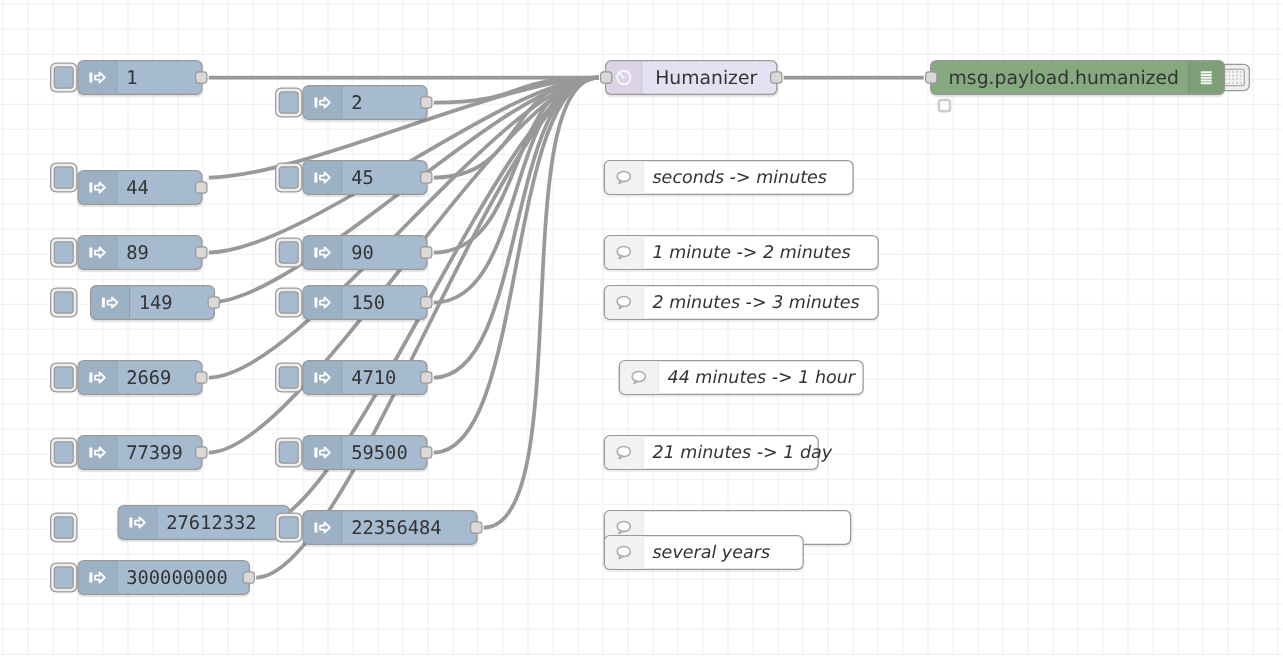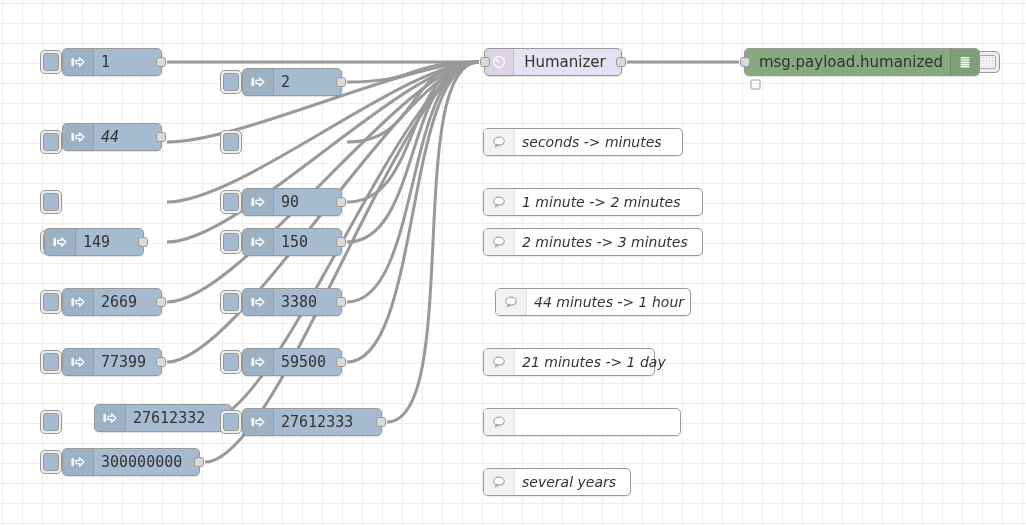--- a/index.html
+++ b/index.html
@@ -97,57 +97,81 @@
               <path d="M6 6.4 L9.6 6.4 L9.6 3.9 L13.9 8 L9.6 12.1 L9.6 9.6 L6 9.6 Z" fill="none" stroke="#fff" stroke-width="1.4" stroke-linejoin="round"></path>
             </svg>
           </div>
         </div>
         <div class="node-label inject-label">2</div>
         <div class="port out"></div>
       </div>
       <div class="inject-button-outer" style="left: 40px; top: 130px;">
         <div class="inject-button-inner"></div>
       </div>
-      <div class="node inject-node" style="left: 62px; top: 123px; width: 100px; font-style: italic;">
+      <div class="node inject-node" style="left: 62px; top: 136px; width: 100px;">
         <div class="icon-section left" style="width: 30px;">
           <div class="icon-wrap">
             <svg width="16" height="16" viewBox="0 0 16 16">
               <rect x="1.5" y="4" width="2.4" height="8" rx="0.5" fill="#fff"></rect>
               <path d="M6 6.4 L9.6 6.4 L9.6 3.9 L13.9 8 L9.6 12.1 L9.6 9.6 L6 9.6 Z" fill="none" stroke="#fff" stroke-width="1.4" stroke-linejoin="round"></path>
             </svg>
           </div>
         </div>
         <div class="node-label inject-label">44</div>
         <div class="port out"></div>
       </div>
       <div class="inject-button-outer" style="left: 220px; top: 130px;">
         <div class="inject-button-inner"></div>
       </div>
+      <div class="node inject-node" style="left: 242px; top: 128px; width: 100px;">
+        <div class="icon-section left" style="width: 30px;">
+          <div class="icon-wrap">
+            <svg width="16" height="16" viewBox="0 0 16 16">
+              <rect x="1.5" y="4" width="2.4" height="8" rx="0.5" fill="#fff"></rect>
+              <path d="M6 6.4 L9.6 6.4 L9.6 3.9 L13.9 8 L9.6 12.1 L9.6 9.6 L6 9.6 Z" fill="none" stroke="#fff" stroke-width="1.4" stroke-linejoin="round"></path>
+            </svg>
+          </div>
+        </div>
+        <div class="node-label inject-label">45</div>
+        <div class="port out"></div>
+      </div>
       <div class="inject-button-outer" style="left: 40px; top: 190px;">
         <div class="inject-button-inner"></div>
       </div>
+      <div class="node inject-node" style="left: 62px; top: 188px; width: 100px;">
+        <div class="icon-section left" style="width: 30px;">
+          <div class="icon-wrap">
+            <svg width="16" height="16" viewBox="0 0 16 16">
+              <rect x="1.5" y="4" width="2.4" height="8" rx="0.5" fill="#fff"></rect>
+              <path d="M6 6.4 L9.6 6.4 L9.6 3.9 L13.9 8 L9.6 12.1 L9.6 9.6 L6 9.6 Z" fill="none" stroke="#fff" stroke-width="1.4" stroke-linejoin="round"></path>
+            </svg>
+          </div>
+        </div>
+        <div class="node-label inject-label">89</div>
+        <div class="port out"></div>
+      </div>
       <div class="inject-button-outer" style="left: 220px; top: 190px;">
         <div class="inject-button-inner"></div>
       </div>
       <div class="node inject-node" style="left: 242px; top: 188px; width: 100px;">
         <div class="icon-section left" style="width: 30px;">
           <div class="icon-wrap">
             <svg width="16" height="16" viewBox="0 0 16 16">
               <rect x="1.5" y="4" width="2.4" height="8" rx="0.5" fill="#fff"></rect>
               <path d="M6 6.4 L9.6 6.4 L9.6 3.9 L13.9 8 L9.6 12.1 L9.6 9.6 L6 9.6 Z" fill="none" stroke="#fff" stroke-width="1.4" stroke-linejoin="round"></path>
             </svg>
           </div>
         </div>
         <div class="node-label inject-label">90</div>
         <div class="port out"></div>
       </div>
       <div class="inject-button-outer" style="left: 40px; top: 230px;">
         <div class="inject-button-inner"></div>
       </div>
-      <div class="node inject-node" style="left: 44px; top: 228px; width: 100px; padding-left: 36px;">
+      <div class="node inject-node" style="left: 72px; top: 228px; width: 100px; padding-left: 36px;">
         <div class="icon-section left" style="width: 30px;">
           <div class="icon-wrap">
             <svg width="16" height="16" viewBox="0 0 16 16">
               <rect x="1.5" y="4" width="2.4" height="8" rx="0.5" fill="#fff"></rect>
               <path d="M6 6.4 L9.6 6.4 L9.6 3.9 L13.9 8 L9.6 12.1 L9.6 9.6 L6 9.6 Z" fill="none" stroke="#fff" stroke-width="1.4" stroke-linejoin="round"></path>
             </svg>
           </div>
         </div>
         <div class="node-label inject-label">149</div>
         <div class="port out"></div>
@@ -187,21 +211,21 @@
       </div>
       <div class="node inject-node" style="left: 242px; top: 288px; width: 100px;">
         <div class="icon-section left" style="width: 30px;">
           <div class="icon-wrap">
             <svg width="16" height="16" viewBox="0 0 16 16">
               <rect x="1.5" y="4" width="2.4" height="8" rx="0.5" fill="#fff"></rect>
               <path d="M6 6.4 L9.6 6.4 L9.6 3.9 L13.9 8 L9.6 12.1 L9.6 9.6 L6 9.6 Z" fill="none" stroke="#fff" stroke-width="1.4" stroke-linejoin="round"></path>
             </svg>
           </div>
         </div>
-        <div class="node-label inject-label">3380</div>
+        <div class="node-label inject-label">4710</div>
         <div class="port out"></div>
       </div>
       <div class="inject-button-outer" style="left: 40px; top: 350px;">
         <div class="inject-button-inner"></div>
       </div>
       <div class="node inject-node" style="left: 62px; top: 348px; width: 100px;">
         <div class="icon-section left" style="width: 30px;">
           <div class="icon-wrap">
             <svg width="16" height="16" viewBox="0 0 16 16">
               <rect x="1.5" y="4" width="2.4" height="8" rx="0.5" fill="#fff"></rect>
@@ -247,21 +271,21 @@
       </div>
       <div class="node inject-node" style="left: 242px; top: 408px; width: 140px;">
         <div class="icon-section left" style="width: 30px;">
           <div class="icon-wrap">
             <svg width="16" height="16" viewBox="0 0 16 16">
               <rect x="1.5" y="4" width="2.4" height="8" rx="0.5" fill="#fff"></rect>
               <path d="M6 6.4 L9.6 6.4 L9.6 3.9 L13.9 8 L9.6 12.1 L9.6 9.6 L6 9.6 Z" fill="none" stroke="#fff" stroke-width="1.4" stroke-linejoin="round"></path>
             </svg>
           </div>
         </div>
-        <div class="node-label inject-label">27612333</div>
+        <div class="node-label inject-label">22356484</div>
         <div class="port out"></div>
       </div>
       <div class="inject-button-outer" style="left: 40px; top: 450px;">
         <div class="inject-button-inner"></div>
       </div>
       <div class="node inject-node" style="left: 62px; top: 448px; width: 138px;">
         <div class="icon-section left" style="width: 30px;">
           <div class="icon-wrap">
             <svg width="16" height="16" viewBox="0 0 16 16">
               <rect x="1.5" y="4" width="2.4" height="8" rx="0.5" fill="#fff"></rect>
@@ -364,21 +388,21 @@
       <div class="node comment-node" style="left: 483px; top: 408px; width: 198px;">
         <div class="icon-section left" style="width: 30px;">
           <div class="icon-wrap">
             <svg width="16" height="16" viewBox="0 0 16 16">
               <ellipse cx="8" cy="7.2" rx="5.3" ry="4" fill="#fff" stroke="#aaa" stroke-width="1.2"></ellipse>
               <path d="M5.4 10.4 L4.2 12.8 L7.4 11.1 Z" fill="#fff" stroke="#aaa" stroke-width="1.2" stroke-linejoin="round"></path>
             </svg>
           </div>
         </div>
       </div>
-      <div class="node comment-node" style="left: 483px; top: 468px; width: 148px;">
+      <div class="node comment-node" style="left: 483px; top: 428px; width: 160px;">
         <div class="icon-section left" style="width: 30px;">
           <div class="icon-wrap">
             <svg width="16" height="16" viewBox="0 0 16 16">
               <ellipse cx="8" cy="7.2" rx="5.3" ry="4" fill="#fff" stroke="#aaa" stroke-width="1.2"></ellipse>
               <path d="M5.4 10.4 L4.2 12.8 L7.4 11.1 Z" fill="#fff" stroke="#aaa" stroke-width="1.2" stroke-linejoin="round"></path>
             </svg>
           </div>
         </div>
         <div class="node-label comment-label">several years</div>
       </div>

